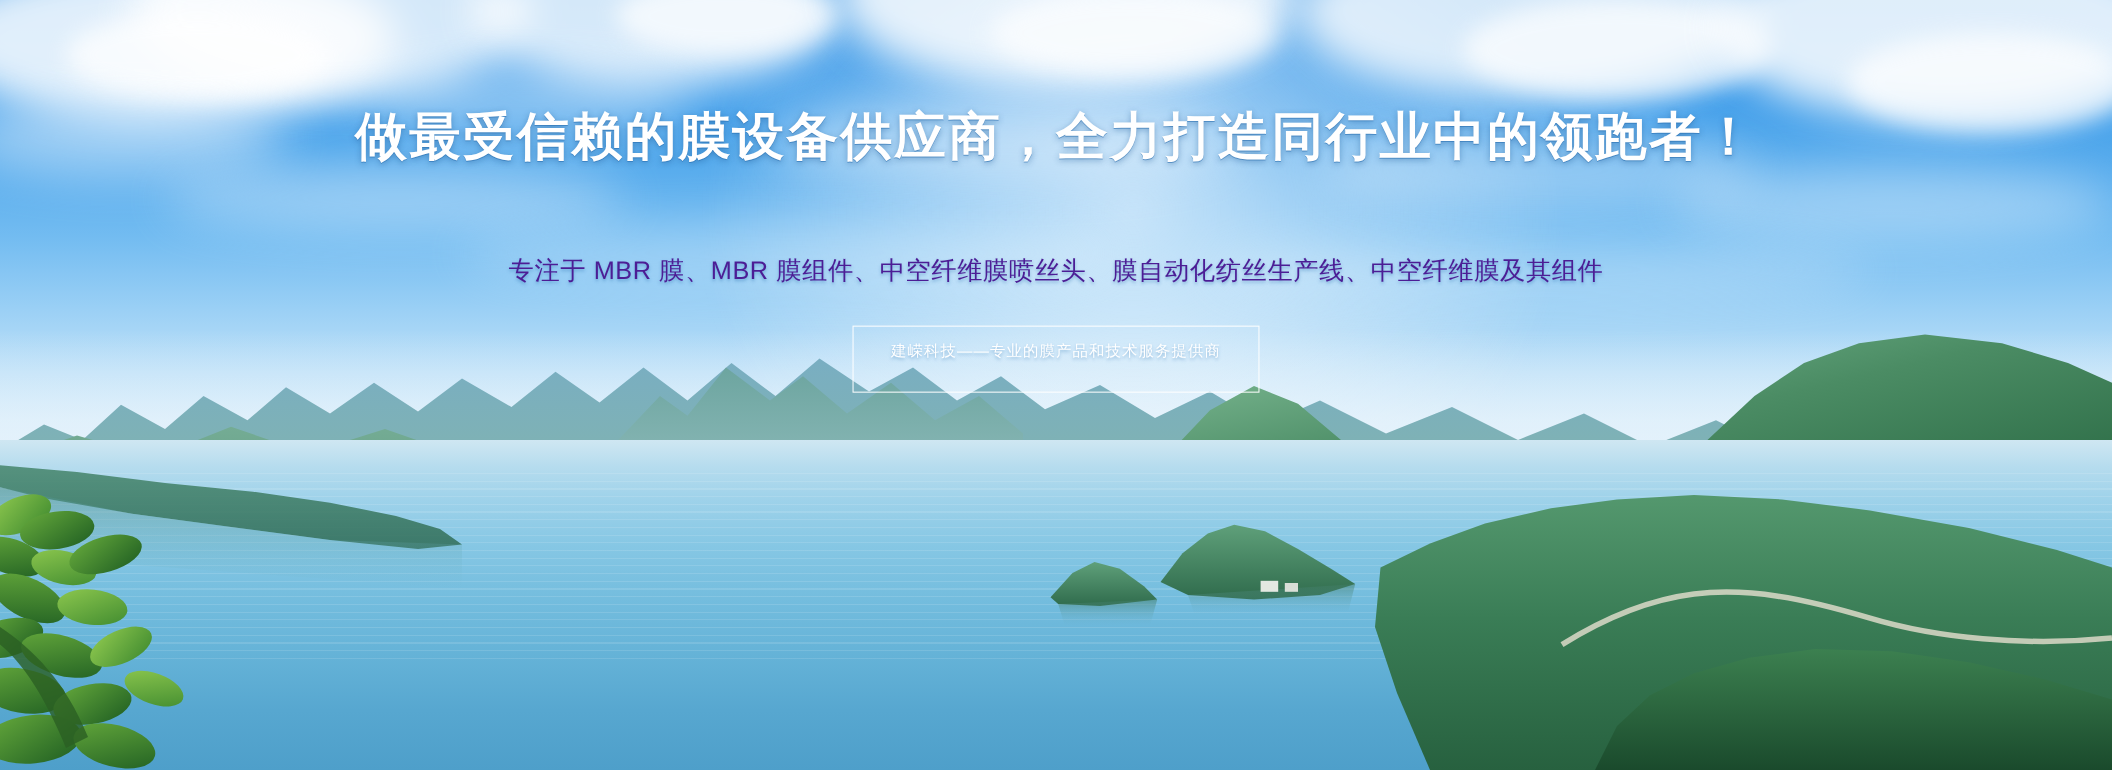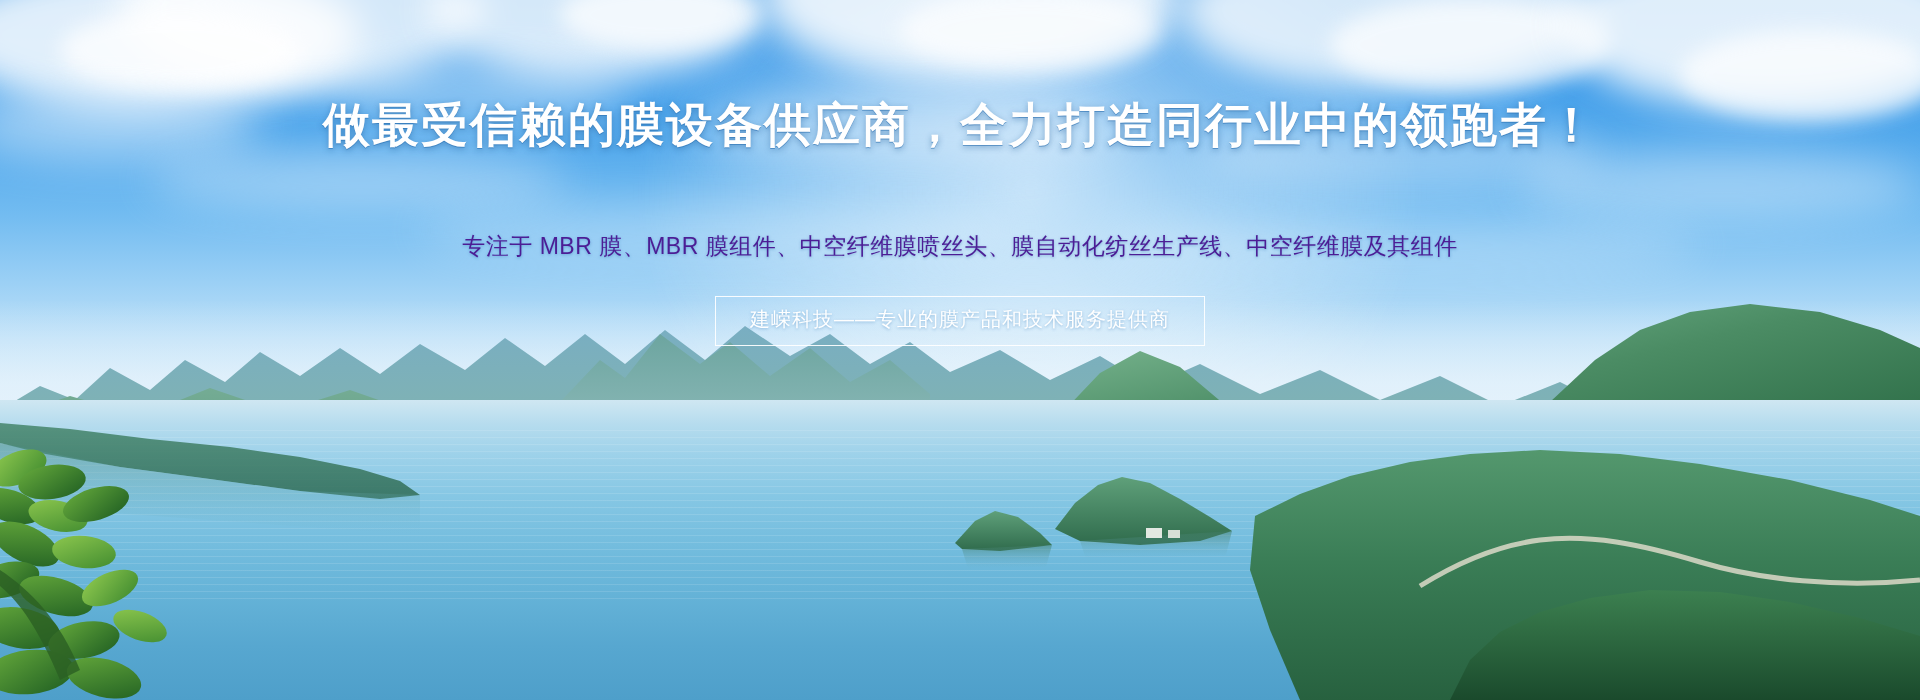--- a/index.html
+++ b/index.html
@@ -79,22 +79,22 @@
     text-shadow:0 1px 3px rgba(40,110,175,.45);
     white-space:nowrap;
   }
   .taglineWrap{
     position:absolute; left:0; top:296px; width:1920px;
     display:flex; justify-content:center;
   }
   .tagline{
     display:inline-block;
     border:1px solid rgba(255,255,255,.92);
-    padding:9px 34px 13px;
-    font-size:20px; line-height:26px; color:#ffffff; letter-spacing:1px;
+    padding:9px 34px 24px;
+    font-size:14px; line-height:26px; color:#ffffff; letter-spacing:1px;
     text-shadow:0 1px 3px rgba(40,110,175,.4);
     white-space:nowrap;
   }
 </style>
 </head>
 <body>
 
 <div id="banner">
 
   <div class="sky"></div>

